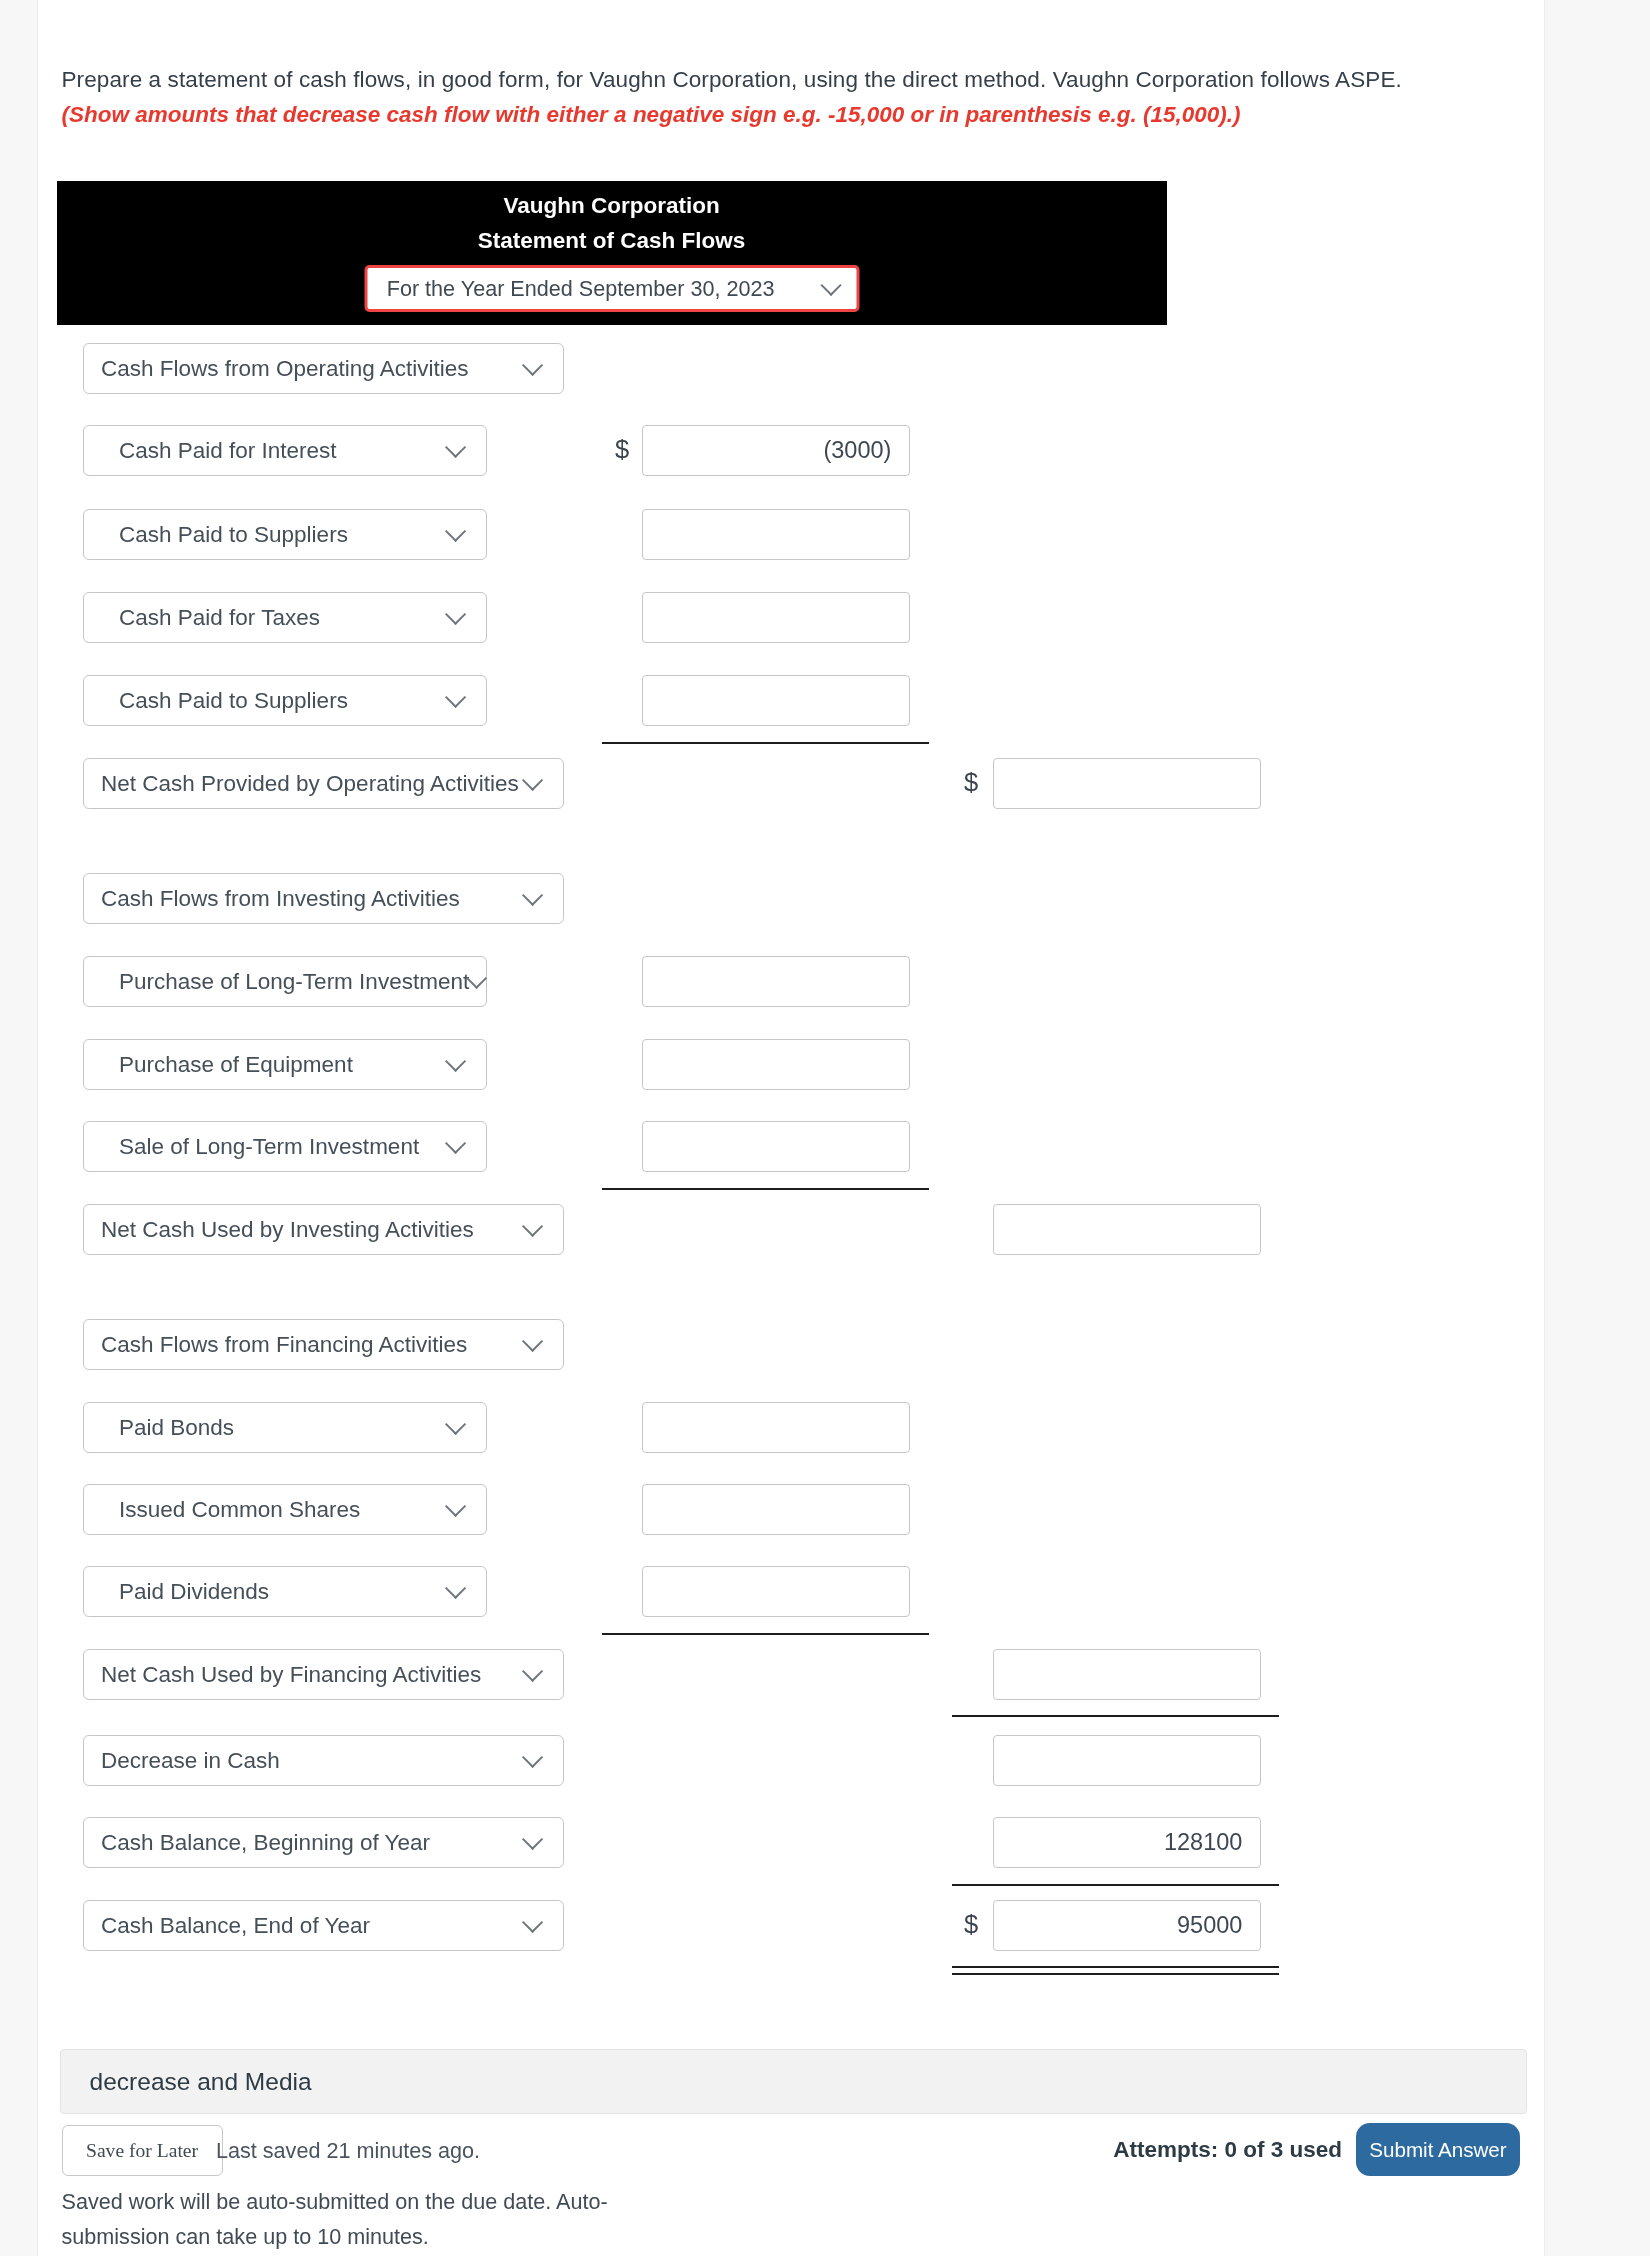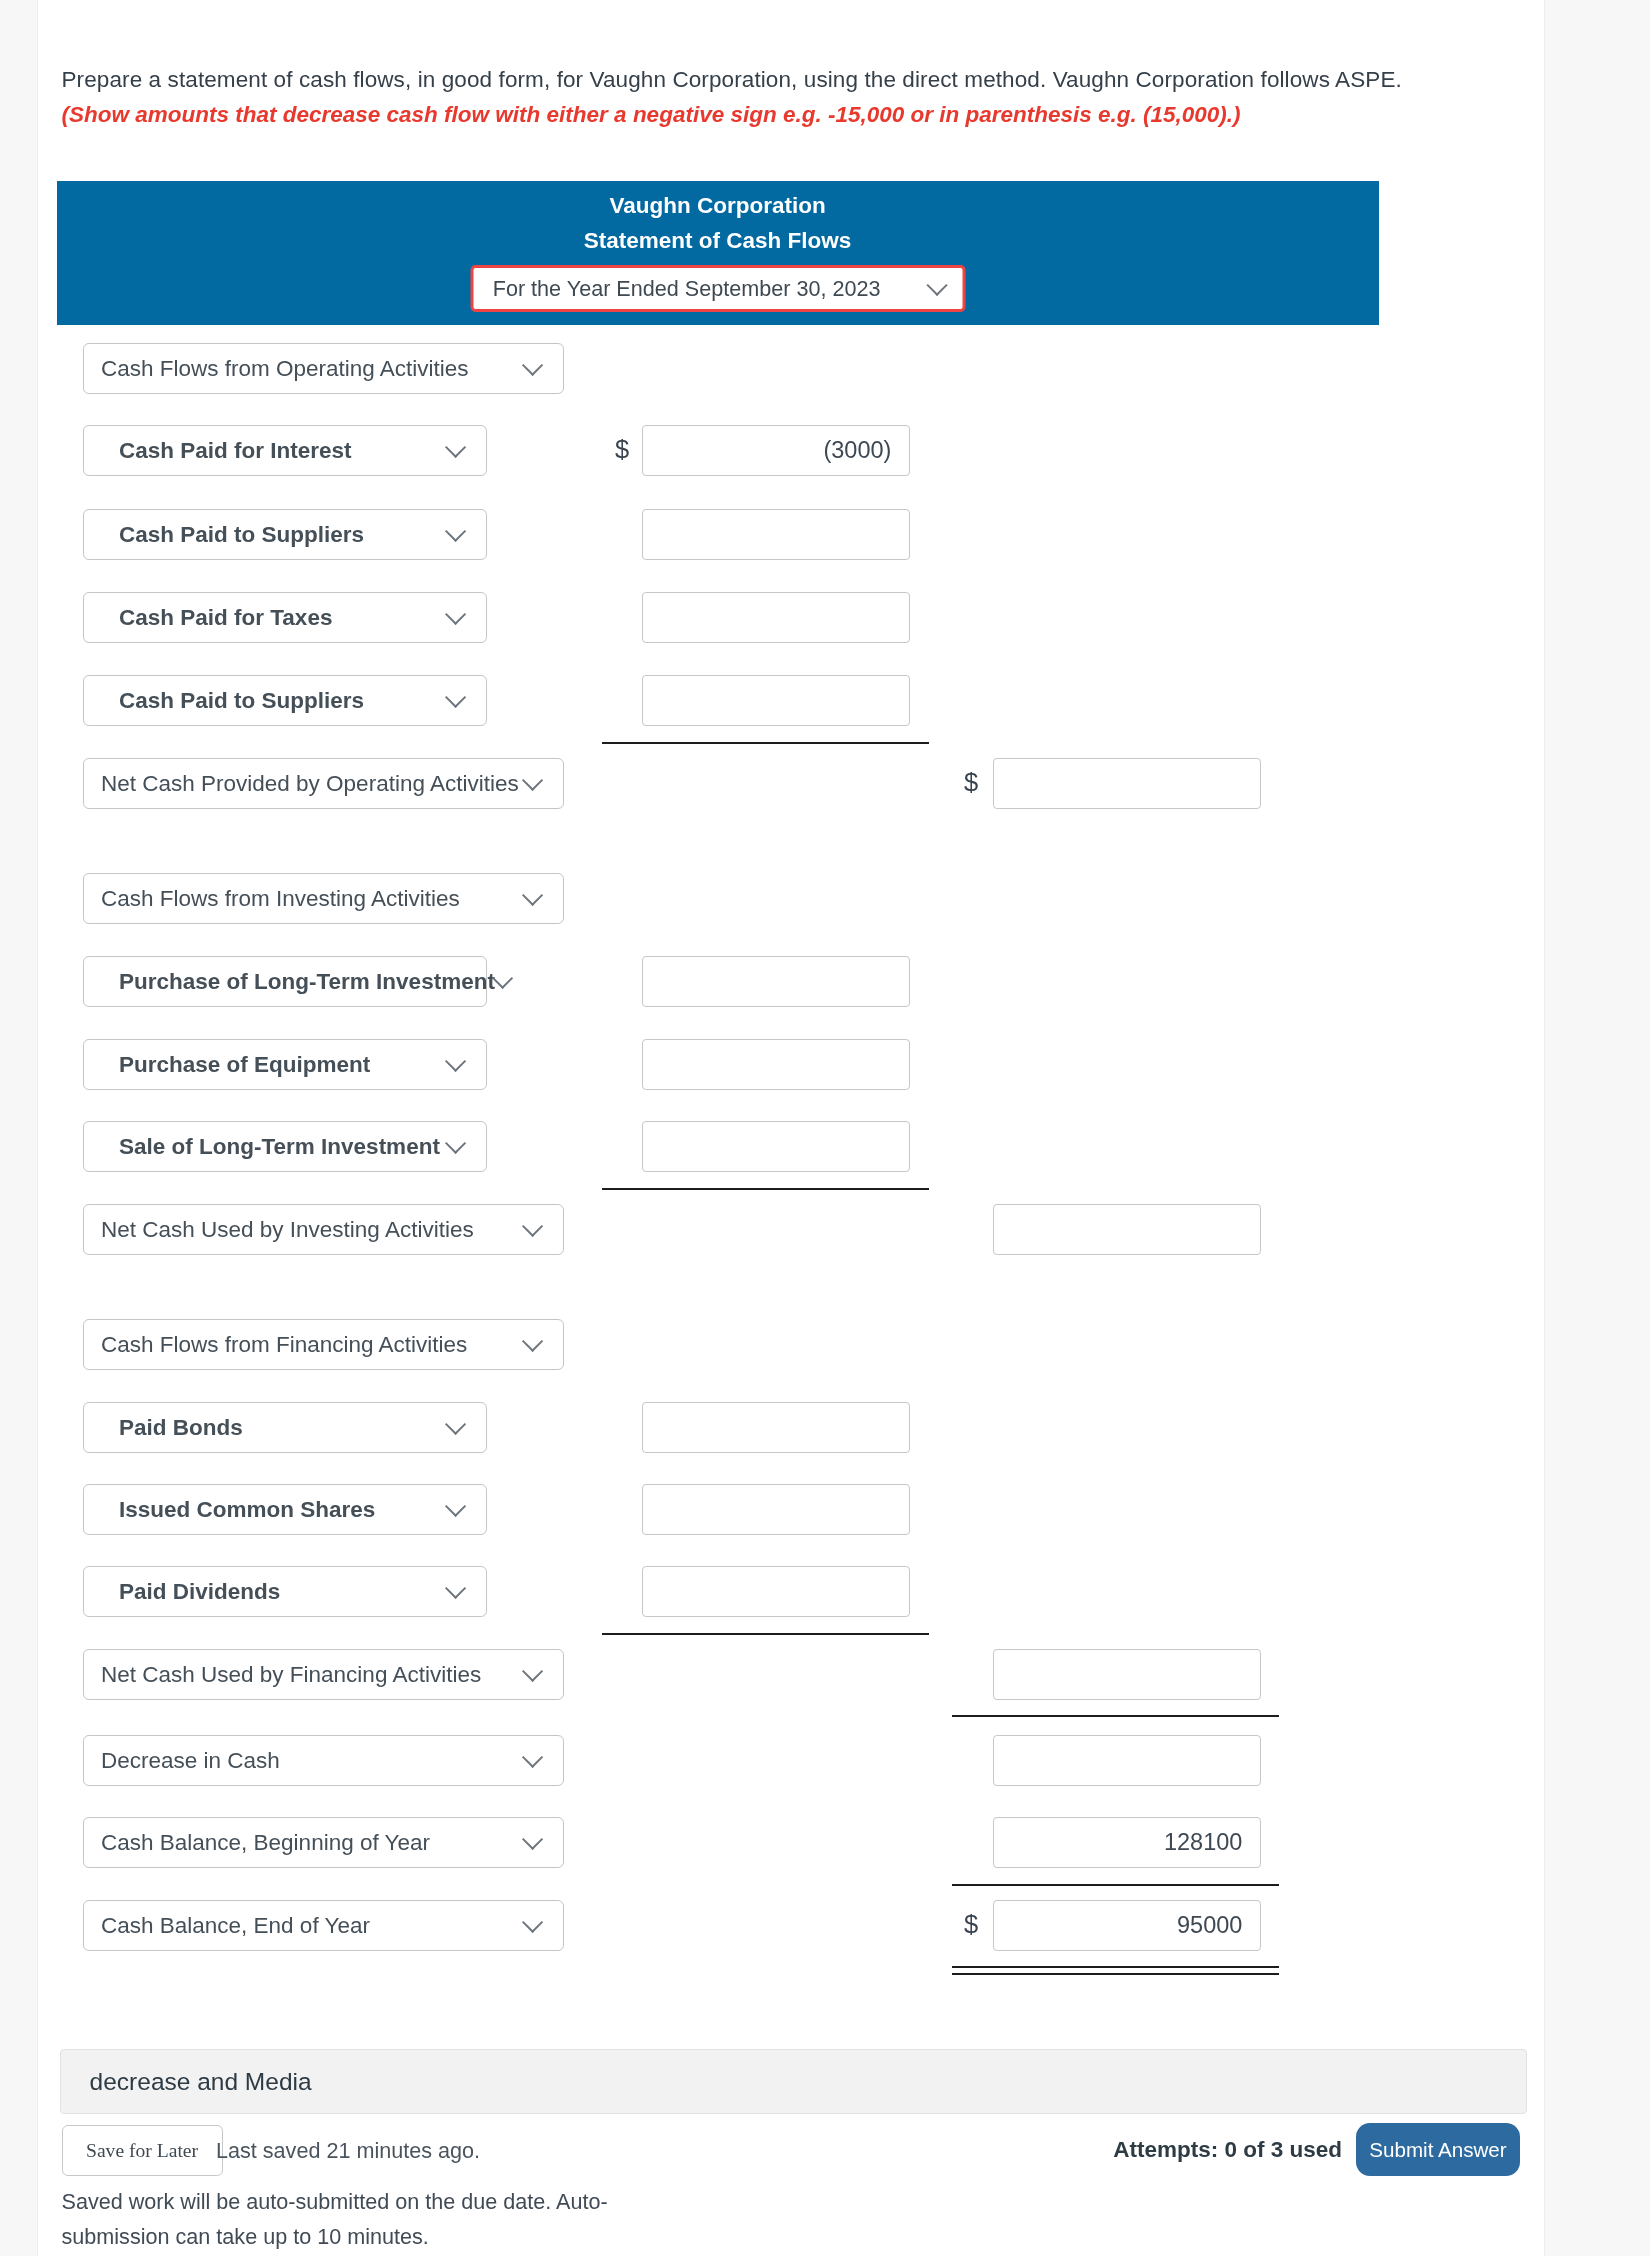--- a/index.html
+++ b/index.html
@@ -16,22 +16,22 @@
   }
   .instr1 {
     position:absolute; left:23.5px; top:67px; width:1451px;
     font-size:22.5px; color:#353f49; font-weight:500; letter-spacing:0.1px;
   }
   .instr2 {
     position:absolute; left:23.5px; top:102px; width:1451px;
     font-size:22.5px; color:#e8392e; font-weight:700; font-style:italic;
   }
   .stmt-header {
-    position:absolute; left:18.6px; top:181px; width:1322px; height:144px;
-    background:#0369a1; color:#ffffff; text-align:center;
+    position:absolute; left:18.6px; top:181px; width:1110px; height:144px;
+    background:#000000; color:#ffffff; text-align:center;
   }
   .stmt-title1 { position:absolute; top:11.8px; width:100%; font-size:22.5px; font-weight:700; }
   .stmt-title2 { position:absolute; top:47px; width:100%; font-size:22.5px; font-weight:700;text-align:center; }
   .period-select {
     position:absolute; left:50%; transform:translateX(-50%); top:84px;
     width:495px; height:47px; background:#ffffff; border:3px solid #ef4444; border-radius:4.9px;
     display:flex; align-items:center; justify-content:space-between;
     padding:0 17.6px 0 19.6px; cursor:pointer;
   }
   .period-select .lbl { font-size:21.6px; color:#3f4952; }
@@ -40,21 +40,21 @@
     transform:rotate(-45deg); margin-top:-6.9px; flex:none;
   }
   .row { position:absolute; left:0; width:1508px; height:51px; }
   .dd {
     position:absolute; left:45px; top:0; height:51px; background:#fff;
     border:1px solid #c5c5c5; border-radius:5.9px;
     display:flex; align-items:center; justify-content:space-between;
     padding-right:23.5px; cursor:pointer;
   }
   .dd.wide { width:481px; padding-left:17px; }
-  .dd.item { width:404px; padding-left:35px;font-weight:bold; }
+  .dd.item { width:404px; padding-left:35px; }
   .dd .lbl { font-size:22.5px; color:#454f58; white-space:nowrap; }
   .dollar {
     position:absolute; top:9.8px; font-size:25.5px; color:#3a444e;
   }
   .dollar.mid { left:577px; }
   .dollar.right { left:926px; }
   .amt {
     position:absolute; top:0; width:268px; height:51px;
     border:1px solid #c6c6c6; border-radius:3.9px; background:#fff;
     font-family:"Liberation Sans","DejaVu Sans",sans-serif;

